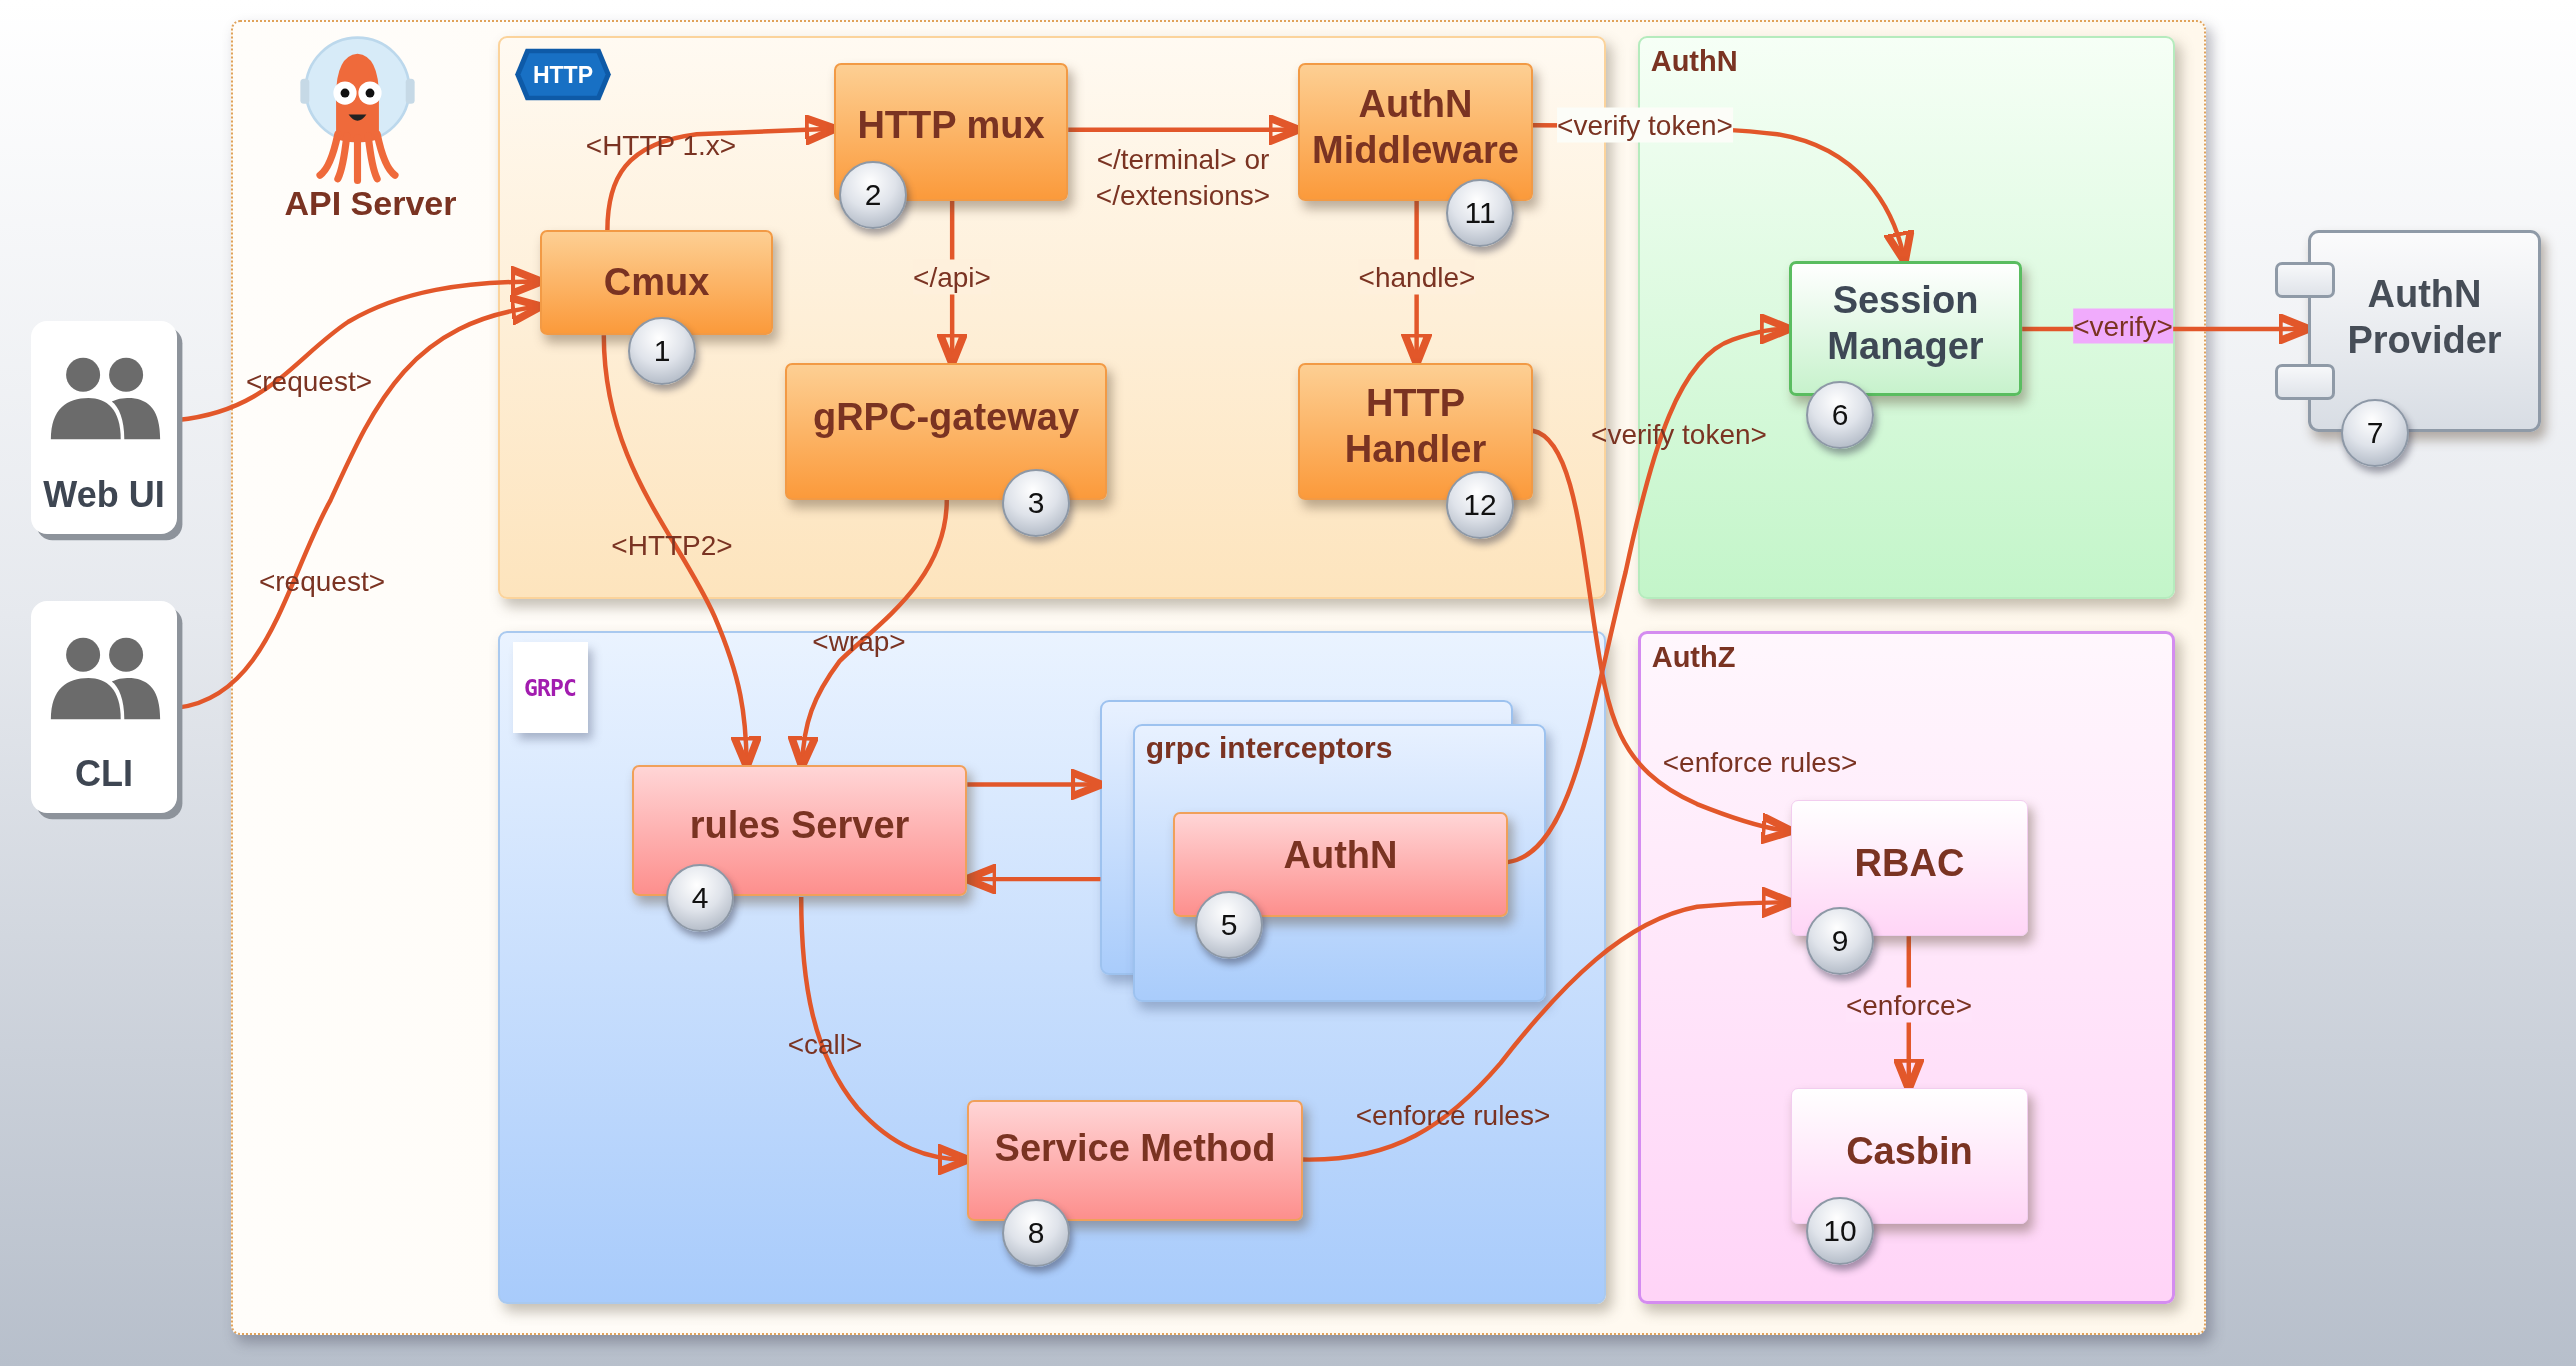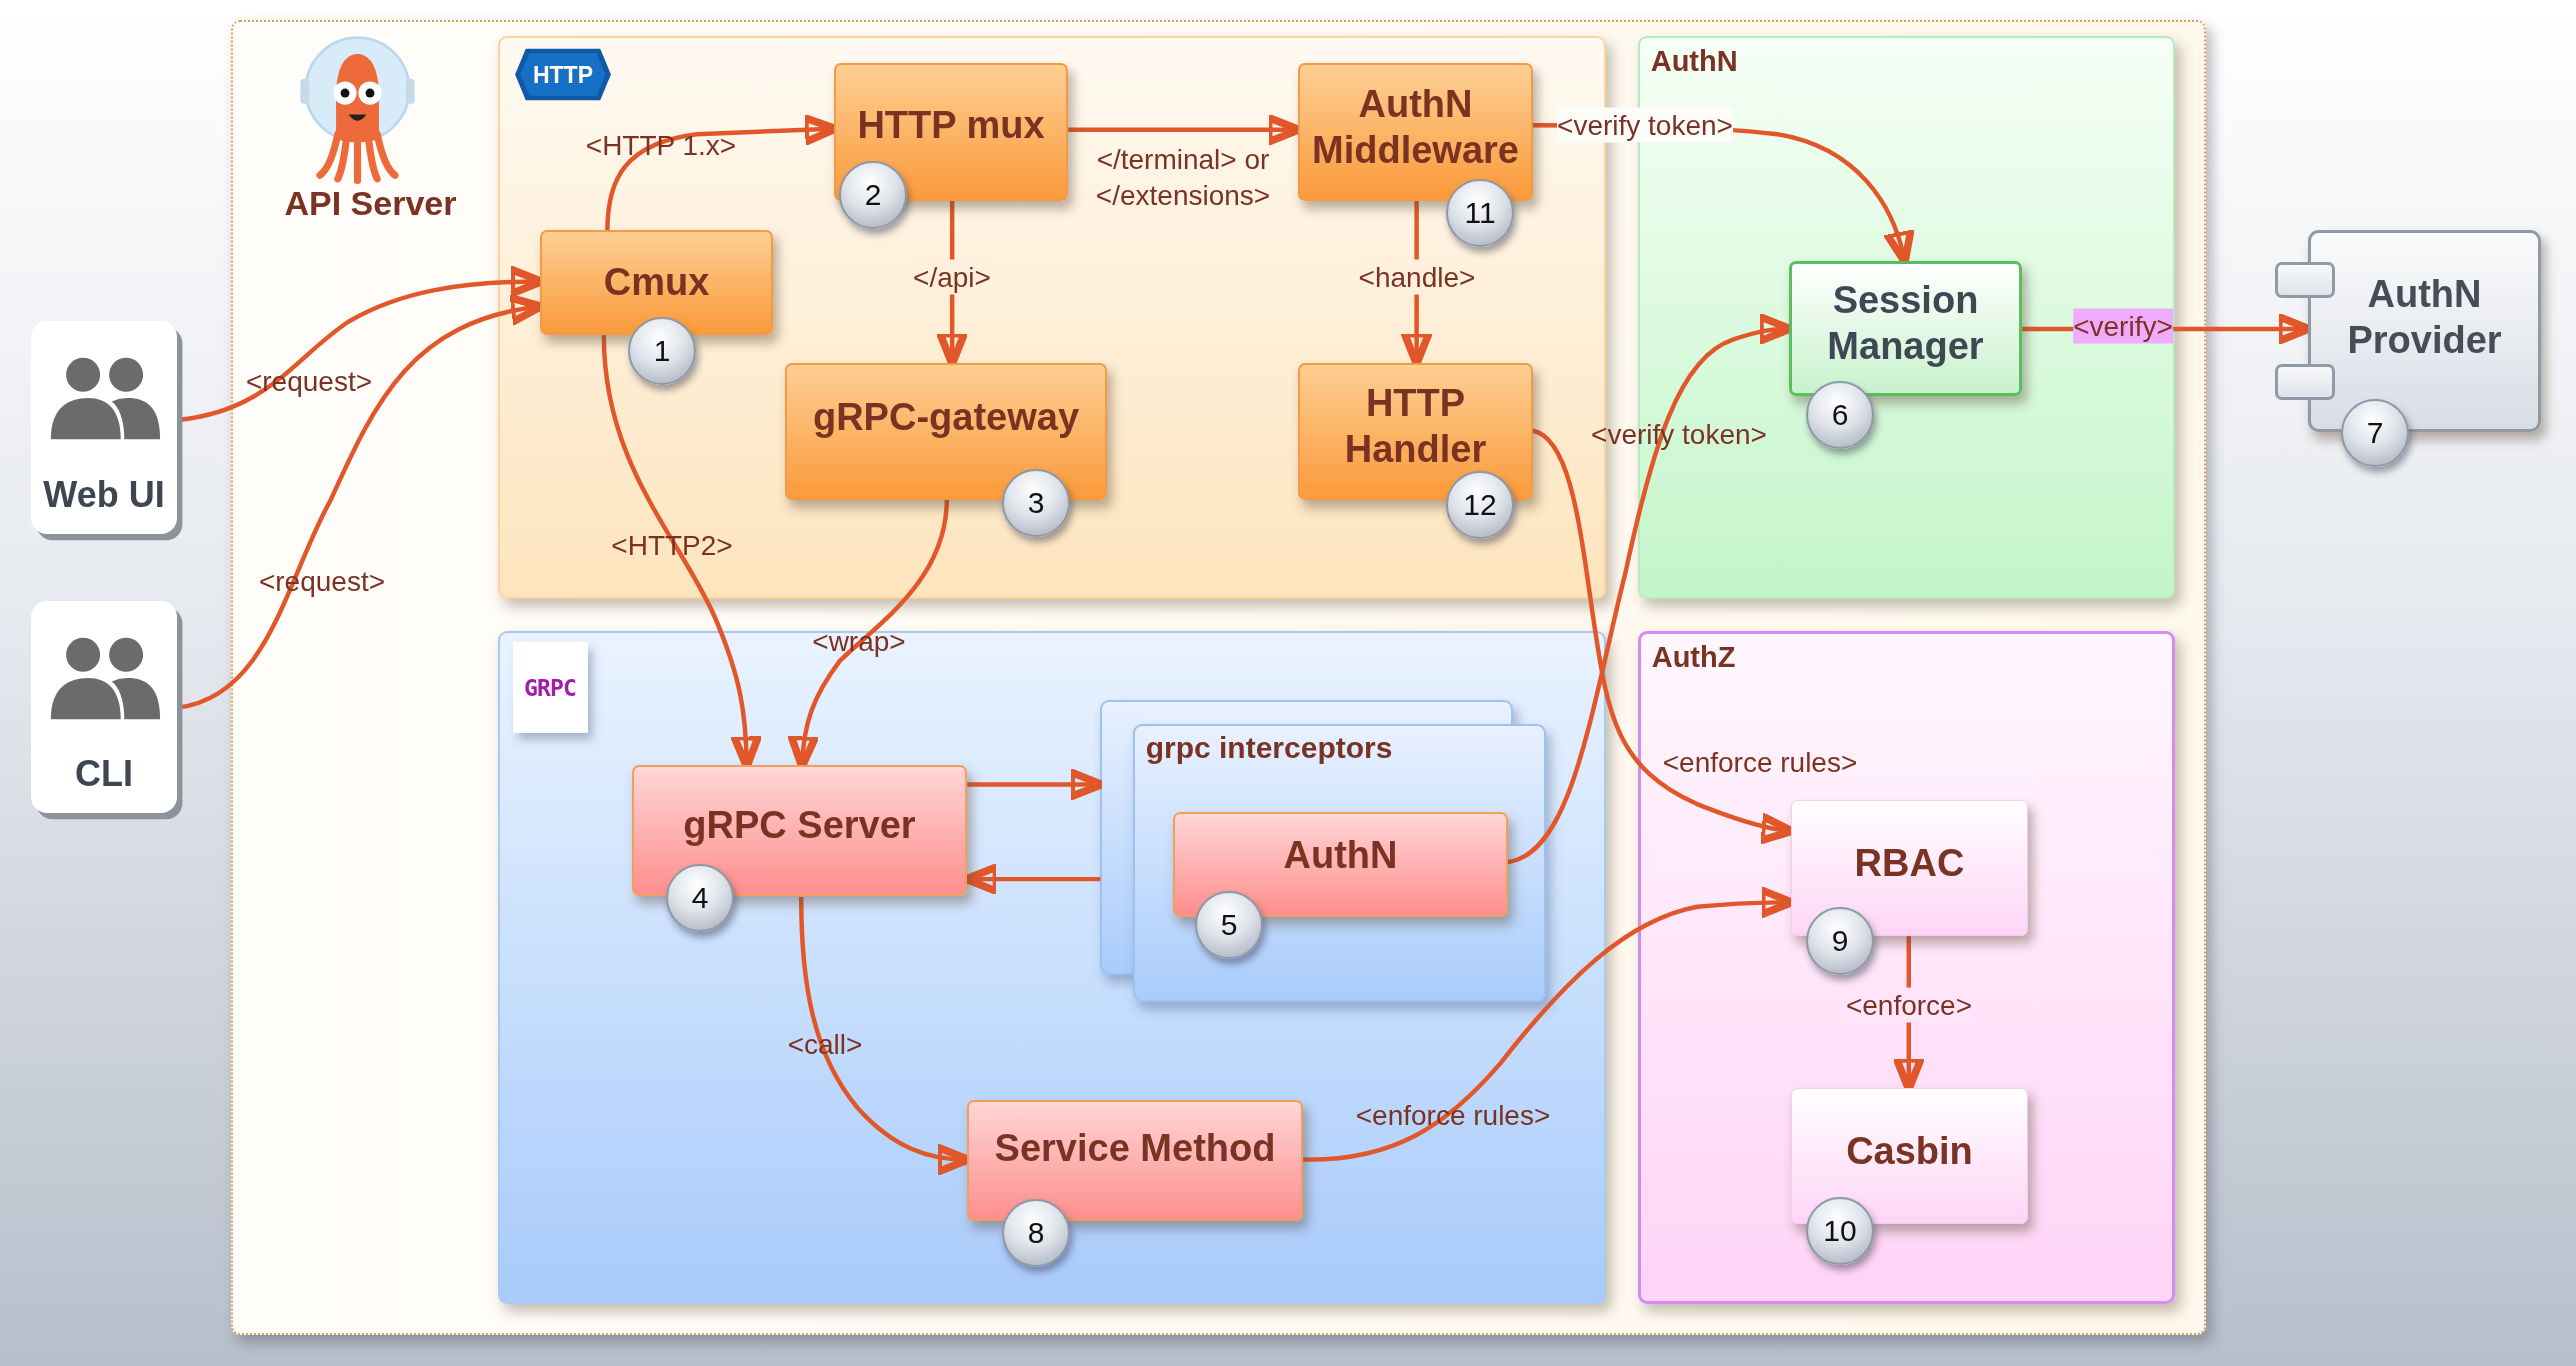--- a/index.html
+++ b/index.html
@@ -198,21 +198,21 @@
 
 <div class="abs box grey" style="left:2308px;top:230px;width:233px;height:202px;flex-direction:column;padding-bottom:27px;">
   <span>AuthN</span>
   <span>Provider</span>
 </div>
 <div class="tab" style="left:2275px;top:262px;"></div>
 <div class="tab" style="left:2275px;top:364px;"></div>
 <div class="badge" style="left:2341px;top:399px;">7</div>
 
 <div class="abs box red" style="left:632px;top:765px;width:335px;height:131px;padding-bottom:9px;">
-  <span>gRPC Server</span>
+  <span>rules Server</span>
 </div>
 <div class="badge" style="left:666px;top:864px;">4</div>
 
 <div class="abs box red" style="left:1173px;top:812px;width:335px;height:105px;padding-bottom:18px;">
   <span>AuthN</span>
 </div>
 <div class="badge" style="left:1195px;top:891px;">5</div>
 
 <div class="abs box red" style="left:967px;top:1100px;width:336px;height:121px;padding-bottom:24px;">
   <span>Service Method</span>

